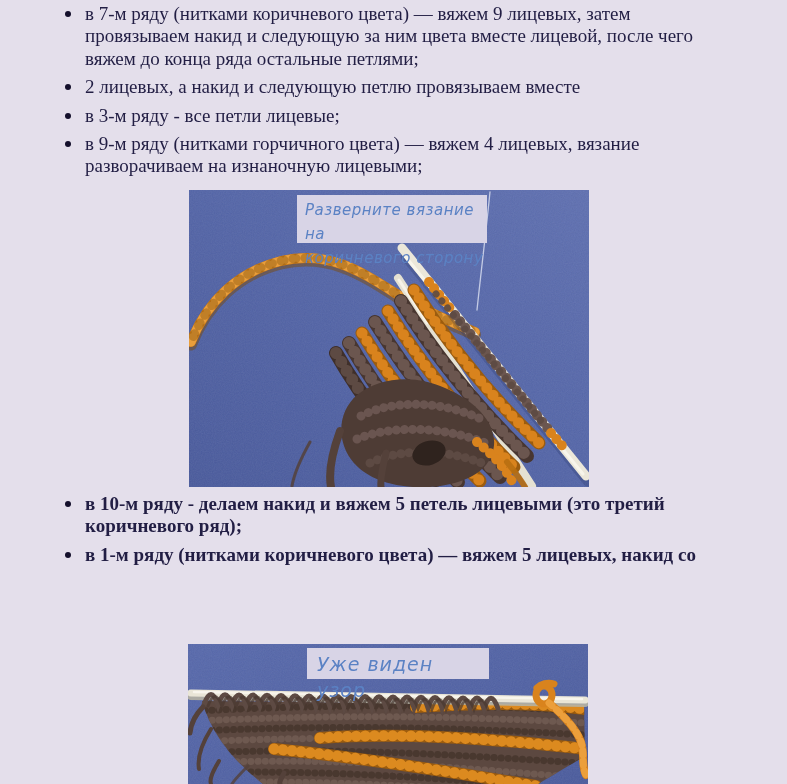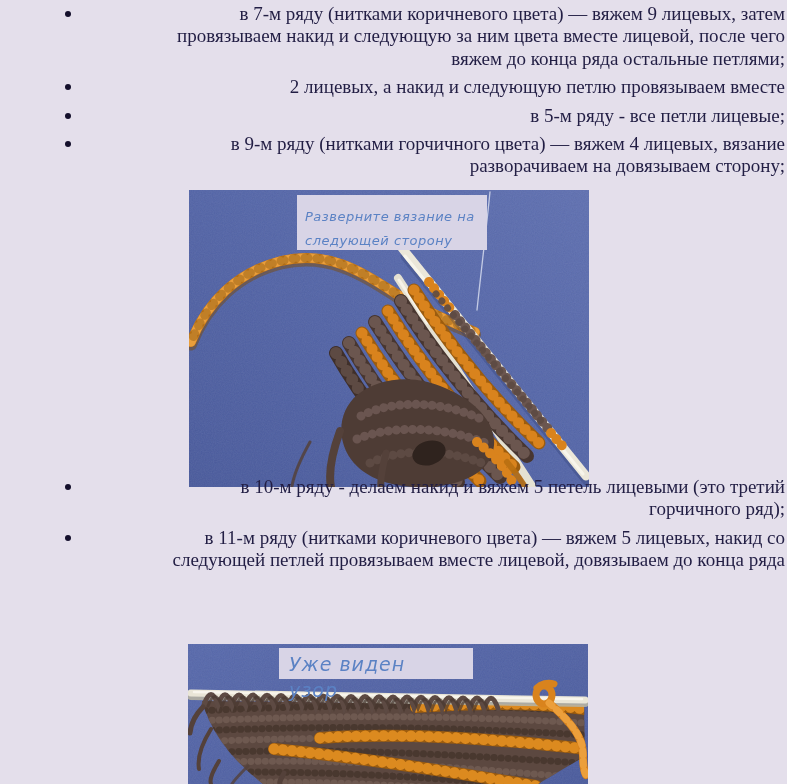--- a/index.html
+++ b/index.html
@@ -10,54 +10,54 @@
   }
   html,body{margin:0;padding:0;}
   body{
     width:787px;height:784px;position:relative;overflow:hidden;
     background:var(--page-background);
     font-family:"Liberation Serif",serif;
   }
   .inst{position:absolute;margin:0;padding:0;list-style:none;width:700px;
         color:var(--body-text);font-size:19px;line-height:22.4px;}
   #list-top{left:85px;top:3px;}
-  #list-bottom{left:85px;top:476px;}
+  #list-bottom{left:85px;top:493px;font-weight:bold;}
   .inst li{position:relative;margin:0 0 6px 0;}
   .inst li::before{content:"";position:absolute;left:-20px;top:8px;width:6px;height:6px;
         border-radius:50%;background:#14102c;}
-  .ln{display:block;white-space:nowrap;text-align:right;}
+  .ln{display:block;white-space:nowrap;}
   .photo{position:absolute;margin:0;overflow:hidden;background:#5163a4;}
   #photo1{left:189px;top:190px;width:400px;height:297px;}
   #photo2{left:188px;top:644px;width:400px;height:140px;}
   .photo svg{display:block;}
   .caption{position:absolute;background:var(--caption-background);color:var(--caption-text);
         font-family:"DejaVu Sans",sans-serif;font-style:italic;z-index:2;}
-  #cap1{left:108px;top:5px;width:182px;height:45px;padding:10px 0 0 8px;
-        font-size:13px;line-height:24px;letter-spacing:.5px;}
-  #cap2{left:91px;top:4px;width:168px;height:28px;padding:3px 16px 0 10px;
+  #cap1{left:108px;top:5px;width:182px;height:45px;padding:3px 0 0 8px;
+        font-size:15px;line-height:24px;letter-spacing:.5px;}
+  #cap2{left:119px;top:4px;width:168px;height:28px;padding:3px 4px 0 10px;
         font-size:19px;line-height:26px;letter-spacing:1px;}
 </style>
 </head>
 <body>
 
 <ul class="inst" id="list-top">
   <li>
     <span class="ln">в 7-м ряду (нитками коричневого цвета) — вяжем 9 лицевых, затем</span>
     <span class="ln">провязываем накид и следующую за ним цвета вместе лицевой, после чего</span>
     <span class="ln">вяжем до конца ряда остальные петлями;</span>
   </li>
   <li>
     <span class="ln">2 лицевых, а накид и следующую петлю провязываем вместе</span>
   </li>
   <li>
-    <span class="ln">в 5-м ряду - все петли лицевые;</span>
+    <span class="ln">в 3-м ряду - все петли лицевые;</span>
   </li>
   <li>
     <span class="ln">в 9-м ряду (нитками горчичного цвета) — вяжем 4 лицевых, вязание</span>
-    <span class="ln">разворачиваем на довязываем сторону;</span>
+    <span class="ln">разворачиваем на изнаночную лицевыми;</span>
   </li>
 </ul>
 
 <figure class="photo" id="photo1">
   <svg viewBox="0 0 400 297" width="400" height="297">
     <defs>
       <linearGradient id="den1" x1="0" y1="1" x2="1" y2="0">
         <stop offset="0" stop-color="#46579a"></stop>
         <stop offset="0.55" stop-color="#5264a8"></stop>
         <stop offset="1" stop-color="#5f70b2"></stop>
@@ -110,32 +110,31 @@
         <path d="M213,58 L397,286" fill="none" stroke="#ebe7d9" stroke-width="9" stroke-linecap="round"></path>
         <path d="M216,66 L394,284" fill="none" stroke="#f8f5ec" stroke-width="3" stroke-linecap="round" opacity="0.95"></path>
         <path d="M240,92 L264,122" fill="none" stroke="#d9831d" stroke-width="10" stroke-linecap="round" stroke-dasharray="0.1 8"></path>
         <path d="M266,125 L360,240" fill="none" stroke="#6b564f" stroke-width="10" stroke-linecap="round" stroke-dasharray="0.1 8"></path>
         <path d="M362,243 L377,260" fill="none" stroke="#d9831d" stroke-width="10" stroke-linecap="round" stroke-dasharray="0.1 8"></path>
         <path d="M247,104 L356,236" fill="none" stroke="#5d4a43" stroke-width="7" stroke-linecap="round" stroke-dasharray="0.1 9" opacity="0.9"></path>
       </g>
   </svg>
   <figcaption class="caption" id="cap1">
     <div>Разверните вязание на</div>
-    <div>следующей сторону</div>
+    <div>коричневого сторону</div>
   </figcaption>
 </figure>
 
 <ul class="inst" id="list-bottom">
   <li>
     <span class="ln">в 10-м ряду - делаем накид и вяжем 5 петель лицевыми (это третий</span>
-    <span class="ln">горчичного ряд);</span>
+    <span class="ln">коричневого ряд);</span>
   </li>
   <li>
-    <span class="ln">в 11-м ряду (нитками коричневого цвета) — вяжем 5 лицевых, накид со</span>
-    <span class="ln">следующей петлей провязываем вместе лицевой, довязываем до конца ряда</span>
+    <span class="ln">в 1-м ряду (нитками коричневого цвета) — вяжем 5 лицевых, накид со</span>
   </li>
 </ul>
 
 <figure class="photo" id="photo2">
   <svg viewBox="0 0 400 140" width="400" height="140">
     <defs>
       <linearGradient id="den2" x1="0" y1="0" x2="1" y2="1">
         <stop offset="0" stop-color="#5668ac"></stop>
         <stop offset="1" stop-color="#47589b"></stop>
       </linearGradient>

